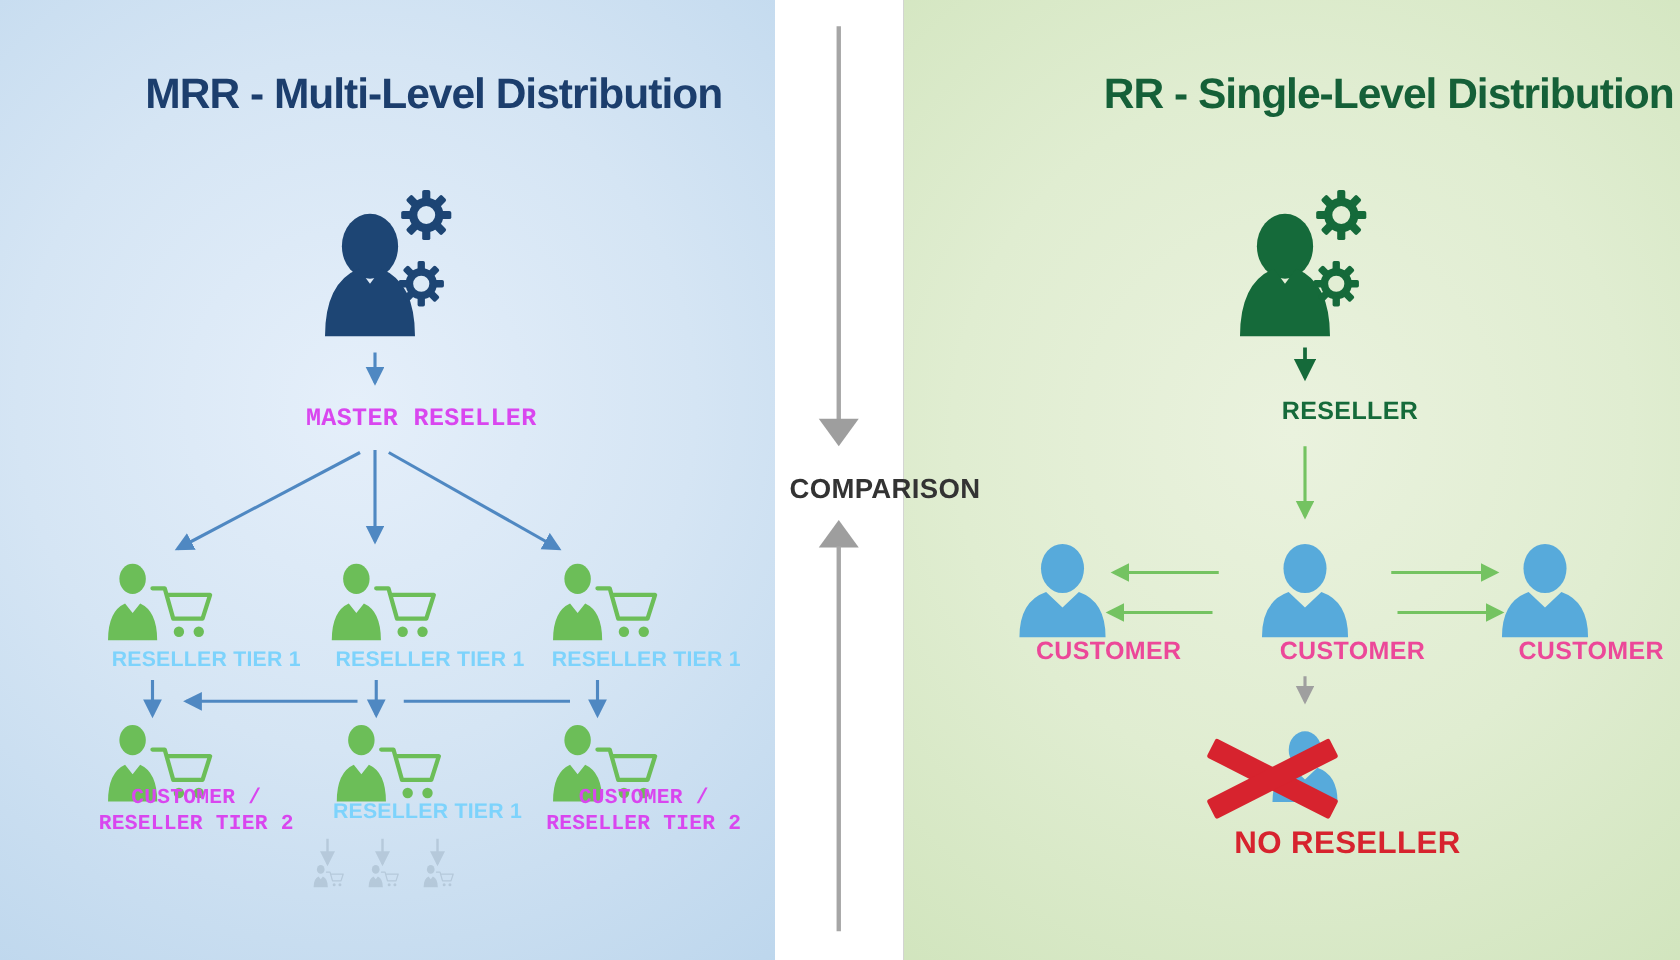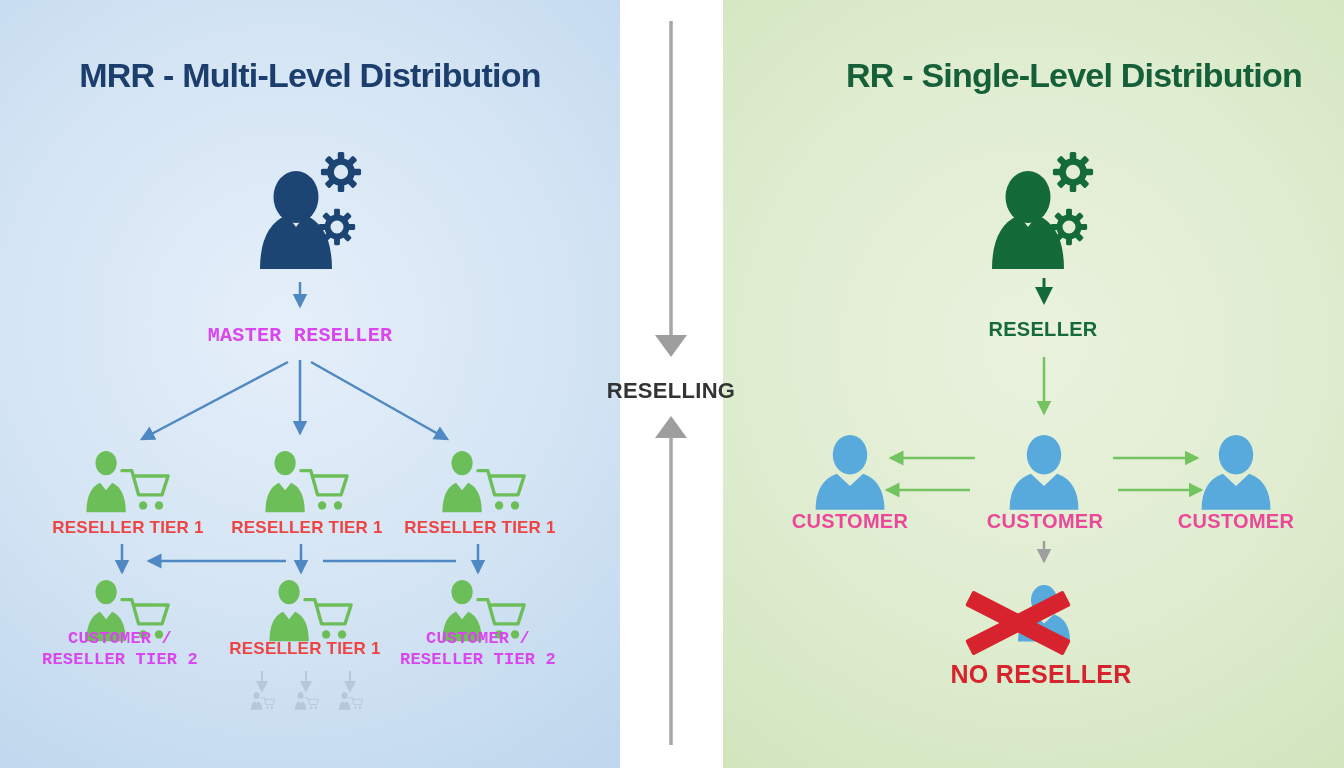--- a/index.html
+++ b/index.html
@@ -13,29 +13,29 @@
     left:0;width:620px;
     background:radial-gradient(115% 95% at 46% 42%, #e5effa 0%, #d5e5f4 38%, #bed7ed 76%, #aecde7 100%);
   }
   .panel-right{
     left:723px;width:621px;
     background:radial-gradient(115% 95% at 50% 45%, #eaf2de 0%, #e0edd1 38%, #d0e4bc 76%, #c2dba9 100%);
   }
   .divider-strip{position:absolute;top:0;left:620px;width:103px;height:768px;background:#ffffff;}
   .overlay{position:absolute;left:0;top:0;width:1344px;height:768px;pointer-events:none;}
 
-  .txt{position:absolute;text-align:center;font-weight:bold;white-space:nowrap;}
+  .txt{position:absolute;text-align:center;font-weight:bold;white-space:nowrap;margin-left:37px;}
   .title{font-size:34px;letter-spacing:-0.8px;}
   .title-left{left:0;width:620px;top:56px;color:#1c3e6d;}
   .title-right{left:723px;width:702px;top:56px;color:#156038;}
 
   .lbl{font-size:17px;letter-spacing:0.2px;line-height:21px;}
   .lbl-big{font-size:20px;letter-spacing:0.3px;}
   .navy{color:#d946ef;font-family:Liberation Mono, monospace;}
-  .green{color:#ef4444;}
+  .green{color:#7dd3fc;}
   .dgreen{color:#156a3a;}
   .lblue{color:#ec4899;}
   .red{color:#d7232e;}
 
   .master-label{left:150px;width:300px;top:325px;}
   .reseller-label{left:893px;width:300px;top:319px;}
   .t1-l{left:28px;width:200px;top:517px;}
   .t1-m{left:207px;width:200px;top:517px;}
   .t1-r{left:380px;width:200px;top:517px;}
   .t2-l{left:20px;width:200px;top:628px;}
@@ -214,21 +214,21 @@
   <svg class="icon ic-mini1">
       <use href="#sym-person-cart"></use>
     </svg>
   <svg class="icon ic-mini2">
       <use href="#sym-person-cart"></use>
     </svg>
   <svg class="icon ic-mini3">
       <use href="#sym-person-cart"></use>
     </svg>
 
-  <div class="txt comparison-label">RESELLING</div>
+  <div class="txt comparison-label">COMPARISON</div>
 
   <svg class="icon ic-reseller">
       <use href="#sym-person-gears"></use>
     </svg>
   <div class="txt lbl lbl-big dgreen reseller-label">RESELLER</div>
 
   <svg class="icon ic-cust-l">
       <use href="#sym-person"></use>
     </svg>
   <svg class="icon ic-cust-m">

